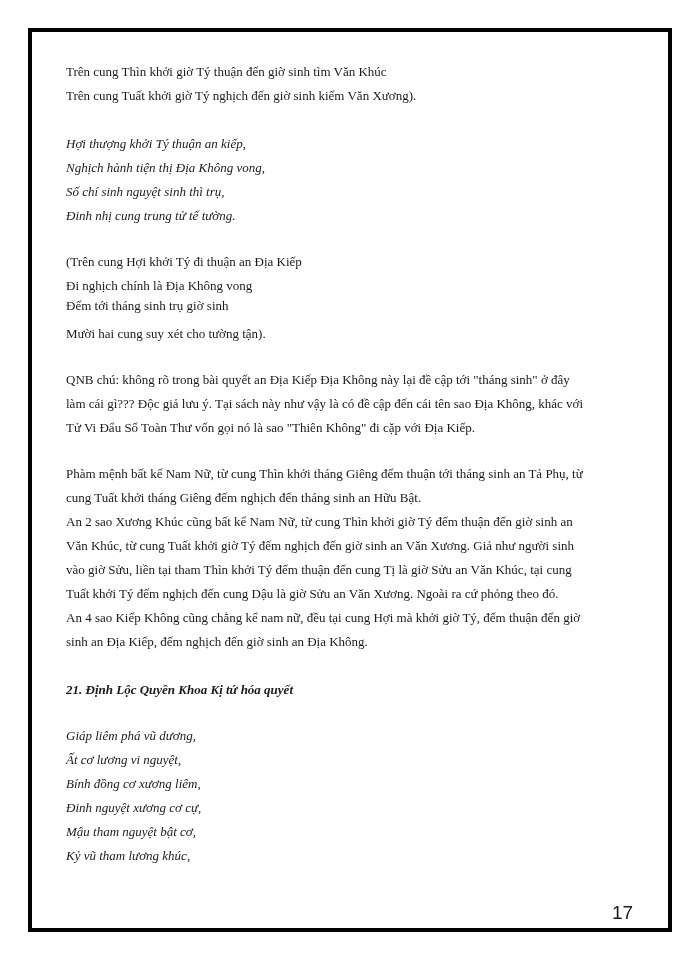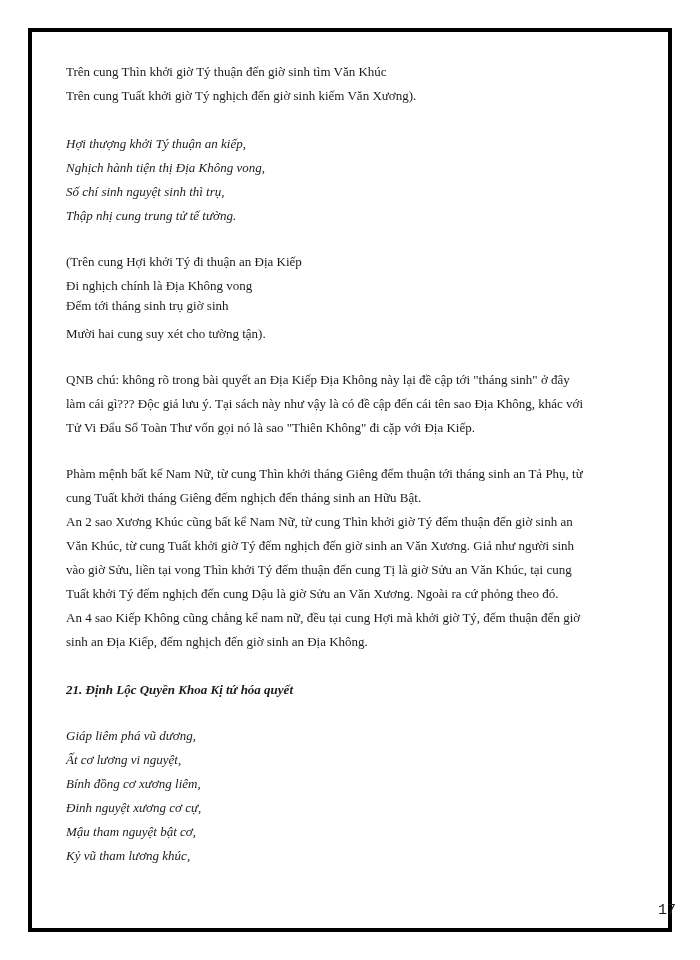--- a/index.html
+++ b/index.html
@@ -22,55 +22,54 @@
       position: absolute;
       left: 0;
       white-space: nowrap;
       line-height: 16px;
     }
     .italic { font-style: italic; text-align: center; }
     .heading { font-style: italic; font-weight: bold; }
     .page-number {
       position: absolute;
       left: 612px; top: 902px;
-      font-family: Liberation Mono, monospace;
-      font-size: 15px;
+      font-family: Liberation Sans, sans-serif;
+      font-size: 19px;
       color: #1a1a1a;
-      margin-left: 46px;
     }
   </style>
 </head>
 <body>
 
 <div class="page-frame"></div>
 
 <div class="content">
 
   <div class="line" style="top:64px">Trên cung Thìn khởi giờ Tý thuận đến giờ sinh tìm Văn Khúc</div>
   <div class="line" style="top:88px">Trên cung Tuất khởi giờ Tý nghịch đến giờ sinh kiếm Văn Xương).</div>
 
   <div class="line italic" style="top:136px">Hợi thượng khởi Tý thuận an kiếp,</div>
   <div class="line italic" style="top:160px">Nghịch hành tiện thị Địa Không vong,</div>
   <div class="line italic" style="top:184px">Số chí sinh nguyệt sinh thì trụ,</div>
-  <div class="line italic" style="top:208px">Thập nhị cung trung tử tế tường.</div>
+  <div class="line italic" style="top:208px">Đinh nhị cung trung tử tế tường.</div>
 
   <div class="line" style="top:254px">(Trên cung Hợi khởi Tý đi thuận an Địa Kiếp</div>
   <div class="line" style="top:278px">Đi nghịch chính là Địa Không vong</div>
   <div class="line" style="top:298px">Đếm tới tháng sinh trụ giờ sinh</div>
   <div class="line" style="top:326px">Mười hai cung suy xét cho tường tận).</div>
 
   <div class="line" style="top:372px">QNB chú: không rõ trong bài quyết an Địa Kiếp Địa Không này lại đề cập tới "tháng sinh" ở đây</div>
   <div class="line" style="top:396px">làm cái gì??? Độc giả lưu ý. Tại sách này như vậy là có đề cập đến cái tên sao Địa Không, khác với</div>
   <div class="line" style="top:420px">Tử Vi Đẩu Số Toàn Thư vốn gọi nó là sao "Thiên Không" đi cặp với Địa Kiếp.</div>
 
   <div class="line" style="top:466px">Phàm mệnh bất kể Nam Nữ, từ cung Thìn khởi tháng Giêng đếm thuận tới tháng sinh an Tả Phụ, từ</div>
   <div class="line" style="top:490px">cung Tuất khởi tháng Giêng đếm nghịch đến tháng sinh an Hữu Bật.</div>
   <div class="line" style="top:514px">An 2 sao Xương Khúc cũng bất kể Nam Nữ, từ cung Thìn khởi giờ Tý đếm thuận đến giờ sinh an</div>
   <div class="line" style="top:538px">Văn Khúc, từ cung Tuất khởi giờ Tý đếm nghịch đến giờ sinh an Văn Xương. Giả như người sinh</div>
-  <div class="line" style="top:562px">vào giờ Sửu, liền tại vong Thìn khởi Tý đếm thuận đến cung Tị là giờ Sửu an Văn Khúc, tại cung</div>
+  <div class="line" style="top:562px">vào giờ Sửu, liền tại tham Thìn khởi Tý đếm thuận đến cung Tị là giờ Sửu an Văn Khúc, tại cung</div>
   <div class="line" style="top:586px">Tuất khởi Tý đếm nghịch đến cung Dậu là giờ Sửu an Văn Xương. Ngoài ra cứ phỏng theo đó.</div>
   <div class="line" style="top:610px">An 4 sao Kiếp Không cũng chẳng kể nam nữ, đều tại cung Hợi mà khởi giờ Tý, đếm thuận đến giờ</div>
   <div class="line" style="top:634px">sinh an Địa Kiếp, đếm nghịch đến giờ sinh an Địa Không.</div>
 
   <div class="line heading" style="top:682px">21. Định Lộc Quyền Khoa Kị tứ hóa quyết</div>
 
   <div class="line italic" style="top:728px">Giáp liêm phá vũ dương,</div>
   <div class="line italic" style="top:752px">Ất cơ lương vi nguyệt,</div>
   <div class="line italic" style="top:776px">Bính đồng cơ xương liêm,</div>
   <div class="line italic" style="top:800px">Đinh nguyệt xương cơ cự,</div>

